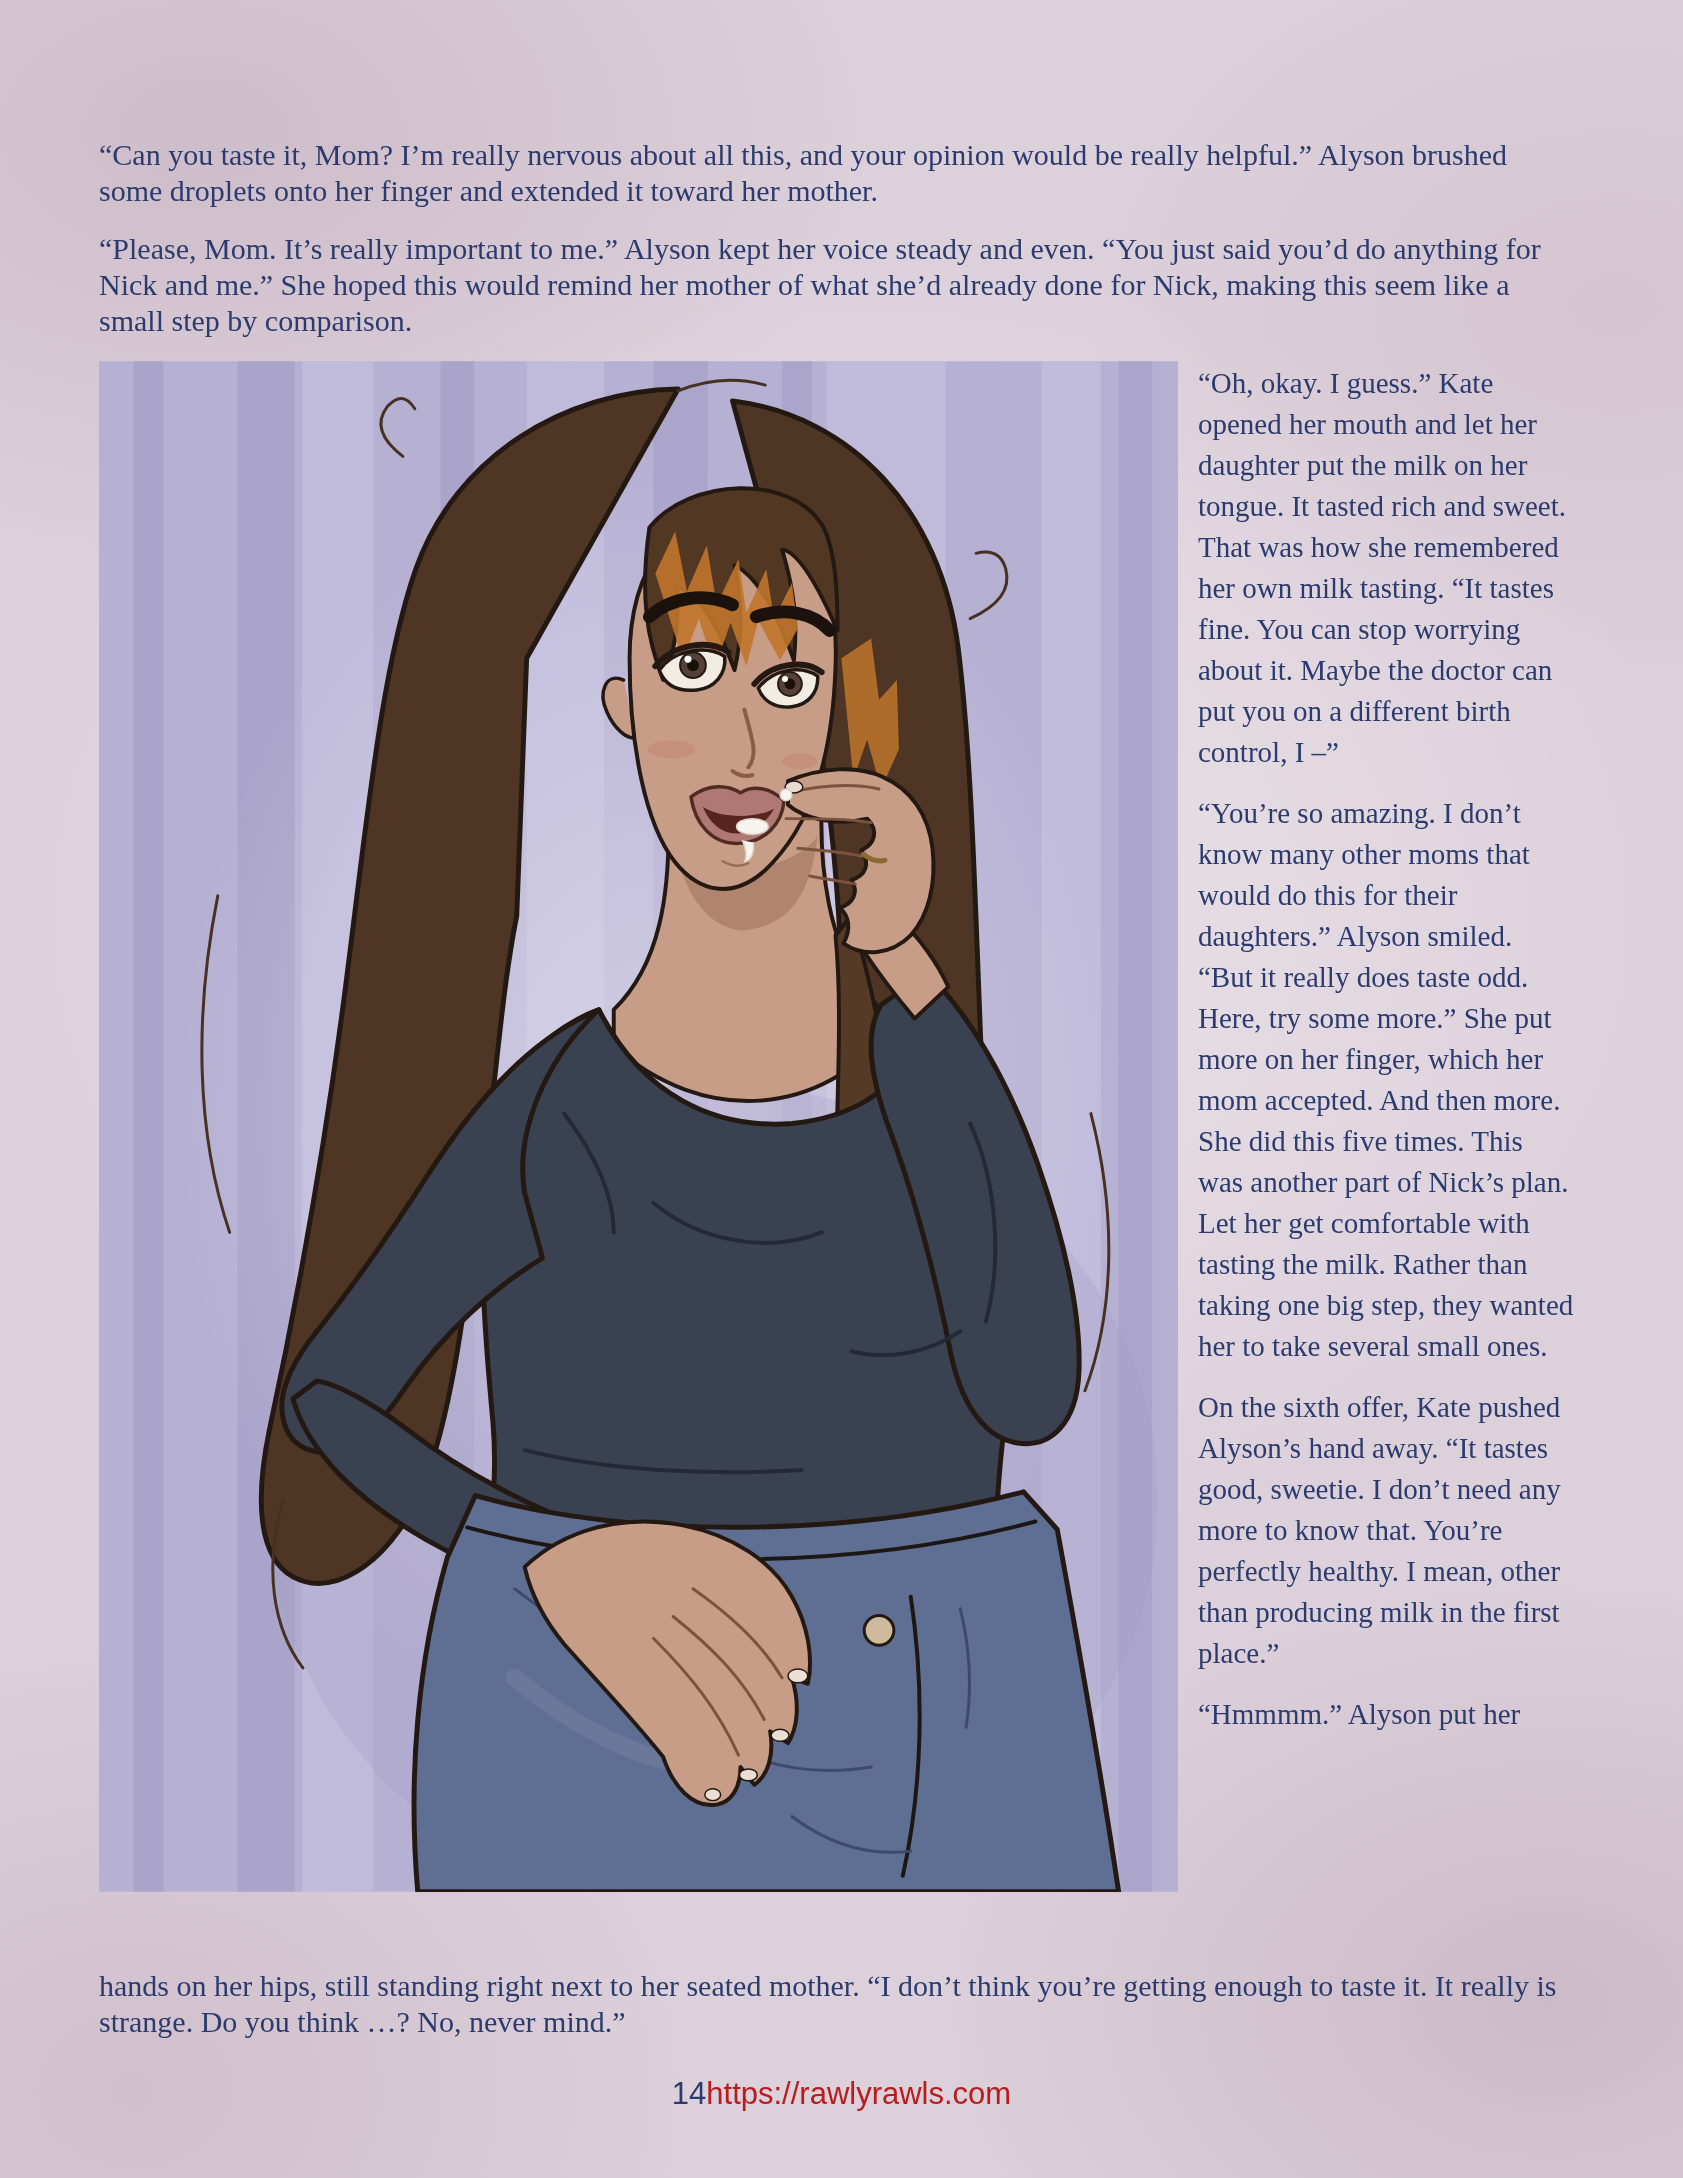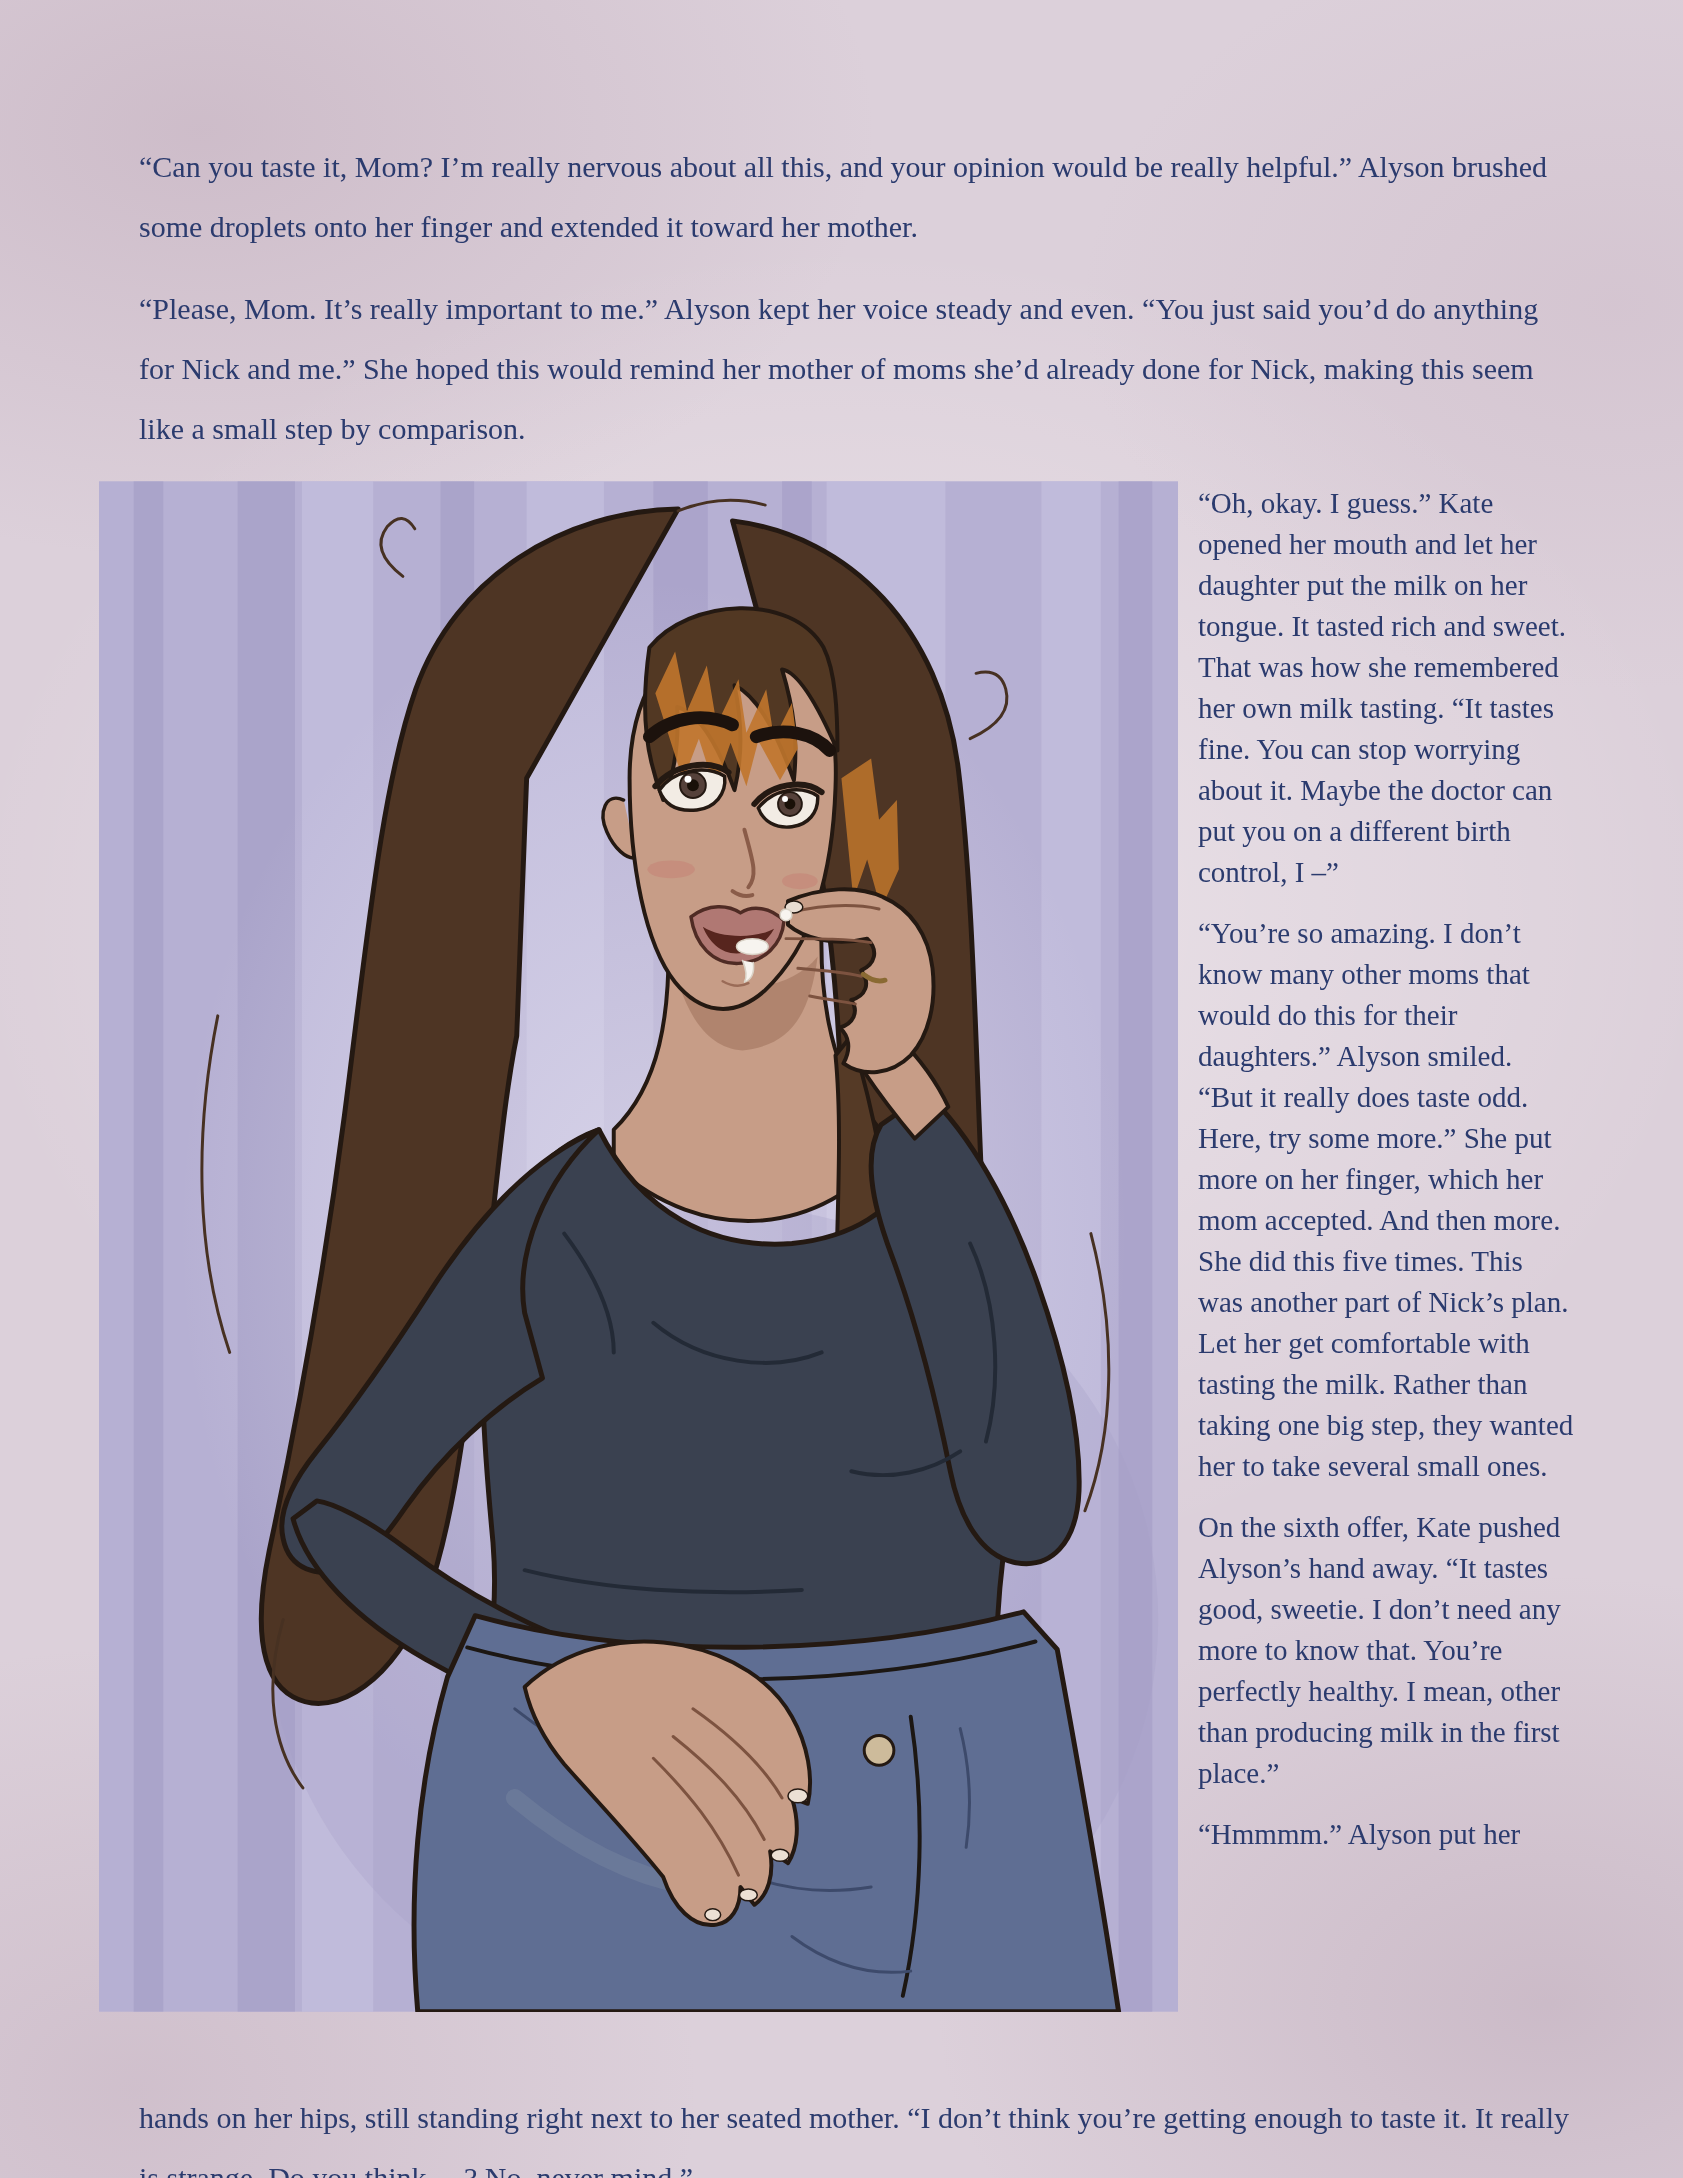--- a/index.html
+++ b/index.html
@@ -14,21 +14,21 @@
       radial-gradient(990px 693px at 92% 92%, rgba(165,138,158,.30), transparent 62%),
       radial-gradient(1287px 990px at 50% 42%, rgba(255,252,252,.45), transparent 68%),
       #dcd0da;
     overflow:hidden;
   }
   .content{
     box-sizing:border-box;
     padding:137px 109px 0 99px;
   }
   p{margin:0 0 22px 0;}
-  .body-text{font-size:30px;line-height:60px;margin-left:40px;}
+  .body-text{font-size:30px;line-height:36px;}
   .media-row{
     display:flex;
     gap:20px;
     height:1589px;
     align-items:flex-start;
     margin-top:4px;
   }
   .illustration{
     width:1079px;height:1531px;flex:0 0 auto;
   }
@@ -48,21 +48,21 @@
     font-size:31px;
   }
   .footer a{color:#b91c1c;text-decoration:none;}
 </style>
 </head>
 <body>
 
 <div class="content">
 
   <p class="body-text">“Can you taste it, Mom? I’m really nervous about all this, and your opinion would be really helpful.” Alyson brushed some droplets onto her finger and extended it toward her mother.</p>
-  <p class="body-text">“Please, Mom. It’s really important to me.” Alyson kept her voice steady and even. “You just said you’d do anything for Nick and me.” She hoped this would remind her mother of moms she’d already done for Nick, making this seem like a small step by comparison.</p>
+  <p class="body-text">“Please, Mom. It’s really important to me.” Alyson kept her voice steady and even. “You just said you’d do anything for Nick and me.” She hoped this would remind her mother of what she’d already done for Nick, making this seem like a small step by comparison.</p>
 
   <div class="media-row">
 
     <div class="illustration">
       <svg viewBox="0 0 1090 1546" xmlns="http://www.w3.org/2000/svg">
         <defs>
           <radialGradient id="glow" cx="50%" cy="50%" r="50%">
             <stop offset="0%" stop-color="#e8e5f2" stop-opacity="0.55"></stop>
             <stop offset="70%" stop-color="#e8e5f2" stop-opacity="0.18"></stop>
             <stop offset="100%" stop-color="#e8e5f2" stop-opacity="0"></stop>

